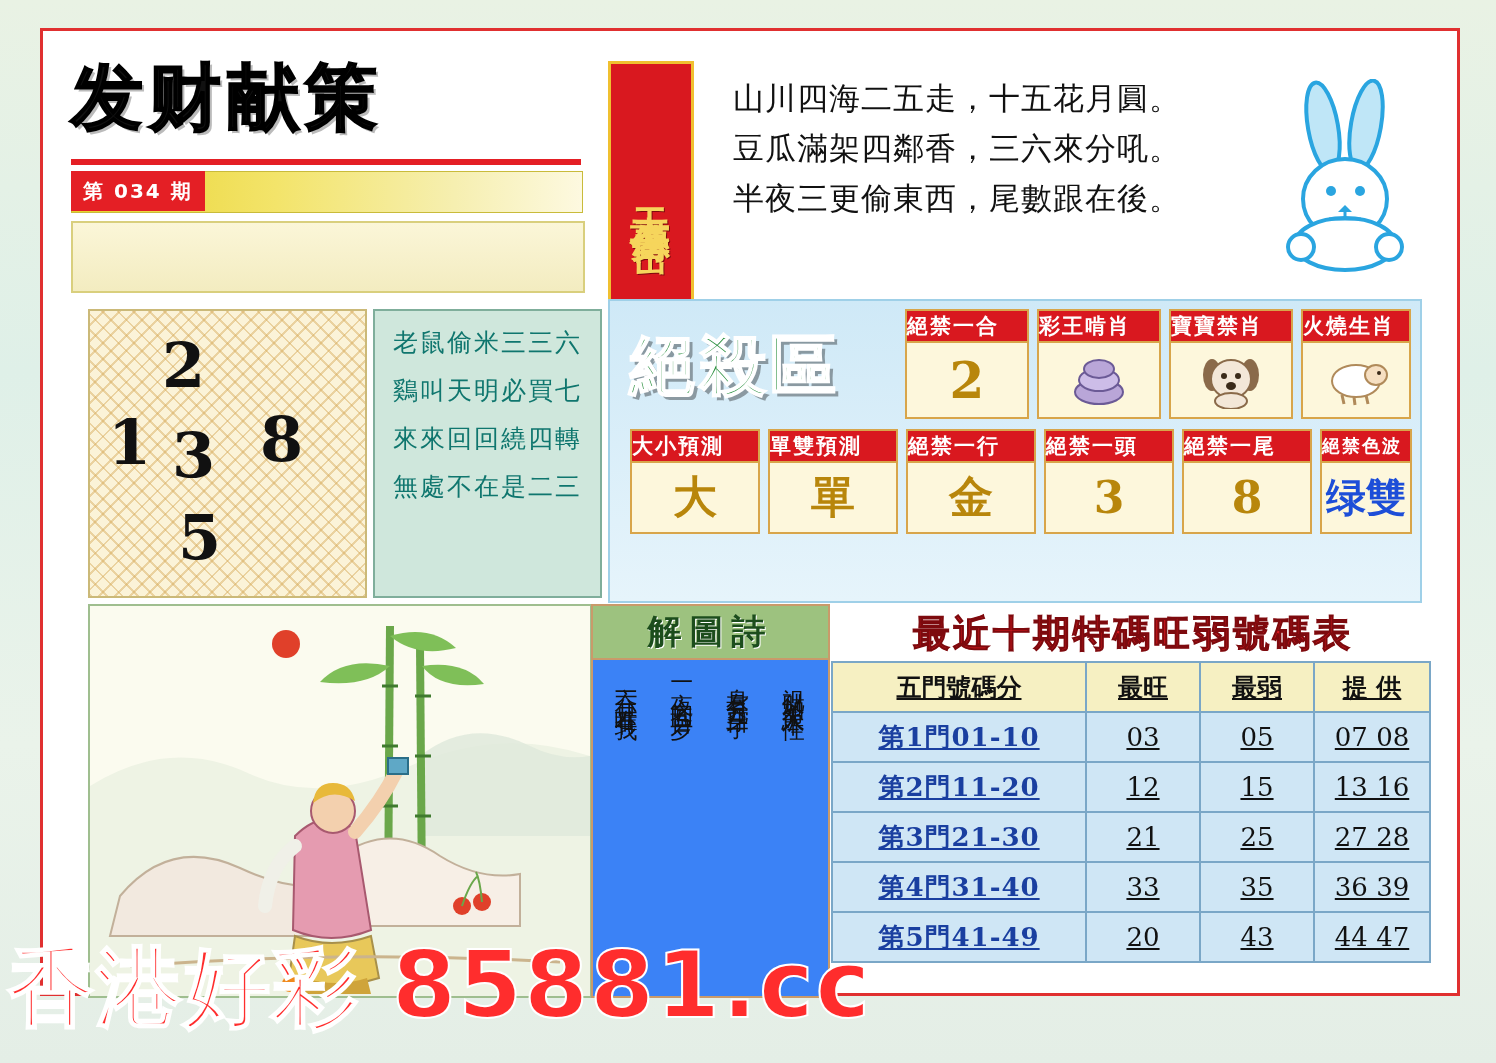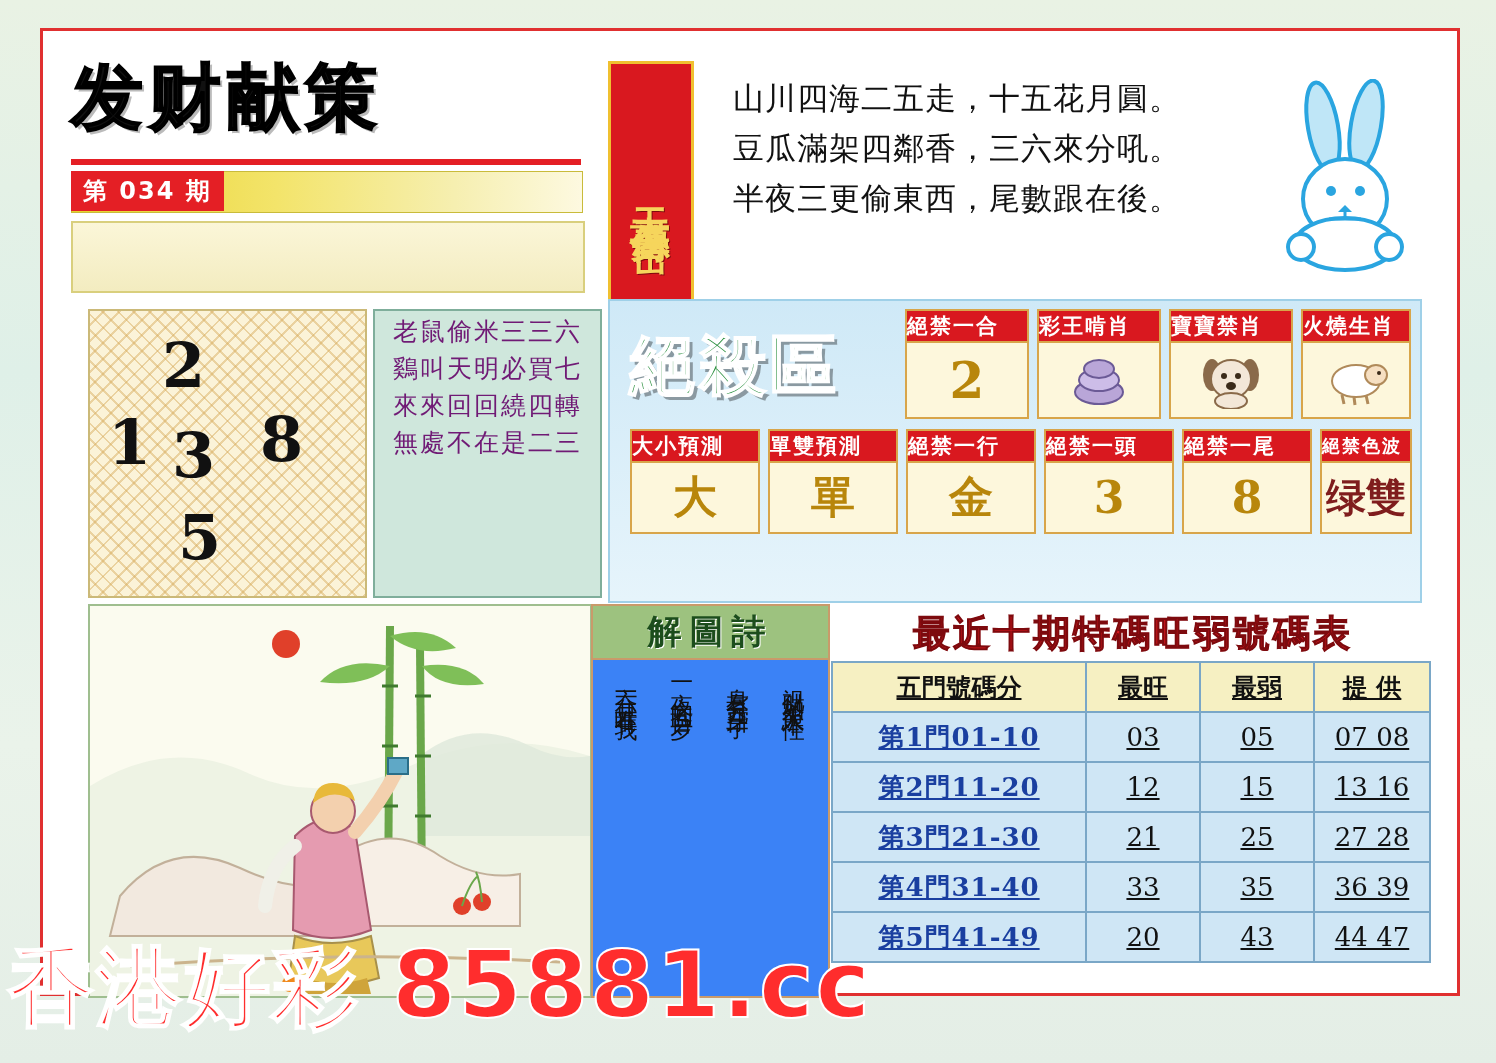--- a/index.html
+++ b/index.html
@@ -28,21 +28,21 @@
     text-shadow:3px 3px 0 #bbb;
     line-height:1;
   }
   #issue-bar{
     position:absolute;left:28px;top:140px;width:510px;height:40px;
     background:linear-gradient(90deg,#e8d22c 0%,#f3e46a 40%,#f6efb0 75%,#fdf9e0 100%);
     border:1px solid #c9bb3a;
   }
   #issue-tag{
     position:absolute;left:28px;top:140px;height:40px;padding:0 12px;
-    background:#e41f25;color:#fff;font-size:24px;font-weight:bold;
+    background:#e41f25;color:#fff;font-size:20px;font-weight:bold;
     display:flex;align-items:center;letter-spacing:2px;
   }
   #issue-red-line{position:absolute;left:28px;top:128px;width:510px;height:6px;background:#e41f25;}
   #blank-box{
     position:absolute;left:28px;top:190px;width:510px;height:68px;
     background:linear-gradient(180deg,#fbf6d8,#f3ecc0);
     border:2px solid #d9cf7d;
   }
 
   
@@ -86,21 +86,21 @@
   #member-box{
     position:absolute;left:330px;top:278px;width:225px;height:285px;
     background:#cfe7dc;border:2px solid #7fae9b;
   }
   #member-title{
     text-align:center;font-family:"DejaVu Serif","Liberation Serif",serif;
     font-size:27px;color:#111;margin-top:6px;letter-spacing:3px;
   }
   .member-line{
     text-align:center;font-family:"DejaVu Serif","Liberation Serif",serif;
-    font-size:25px;color:#701a75;margin-top:4px;letter-spacing:2px;
+    font-size:25px;color:#0f766e;margin-top:15px;letter-spacing:2px;
   }
 
   
   #jsq-area{position:absolute;left:565px;top:268px;width:810px;height:300px;
             background:linear-gradient(180deg,#cfe9f7,#e6f4fb);border:2px solid #9fd0e8;}
   #jsq-title{
     position:absolute;left:20px;top:20px;width:265px;height:80px;
     font-family:"DejaVu Sans","Liberation Sans",sans-serif;
     font-size:66px;font-weight:bold;color:#1f8a34;letter-spacing:4px;
     -webkit-text-stroke:2px #ffffff;text-shadow:4px 4px 0 rgba(0,0,0,.35);
@@ -110,21 +110,21 @@
     background:#d9181f;color:#fff;font-weight:bold;text-align:left;
     font-family:"DejaVu Serif","Liberation Serif",serif;
     font-size:21px;letter-spacing:2px;line-height:30px;height:30px;
     border-bottom:2px solid #d8a54a;
   }
   .cellval{
     display:flex;align-items:center;justify-content:center;
     font-family:"DejaVu Serif","Liberation Serif",serif;
     font-size:44px;color:#b8860b;font-weight:bold;height:calc(100% - 32px);
   }
-  .cellval.green{color:#7f1d1d;font-size:40px;}
+  .cellval.green{color:#1d4ed8;font-size:40px;}
   .cellval.big{font-size:50px;}
 
   
   #pic{
     position:absolute;left:45px;top:573px;width:500px;height:390px;
     background:linear-gradient(180deg,#fdfdf4 0%,#f3f6e6 55%,#eef2e2 100%);
     border:2px solid #9fbe8f;overflow:hidden;
   }
   #jietu{
     position:absolute;left:548px;top:573px;width:235px;height:390px;

